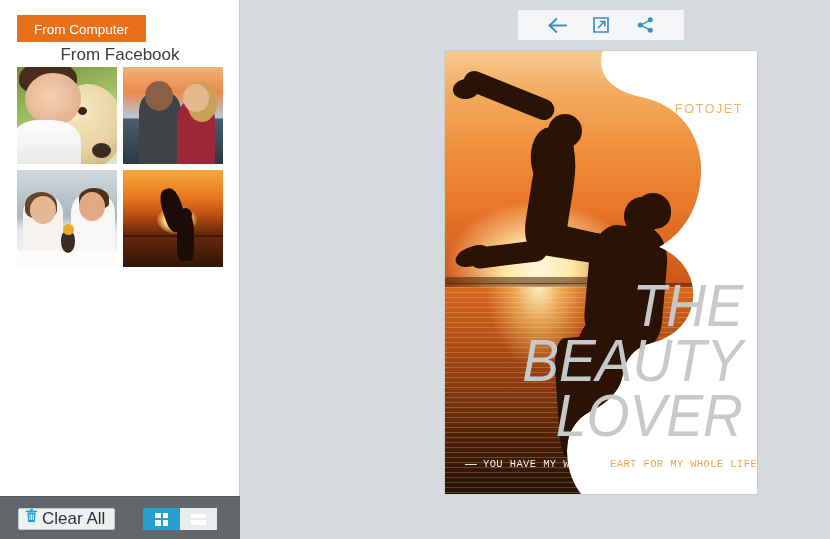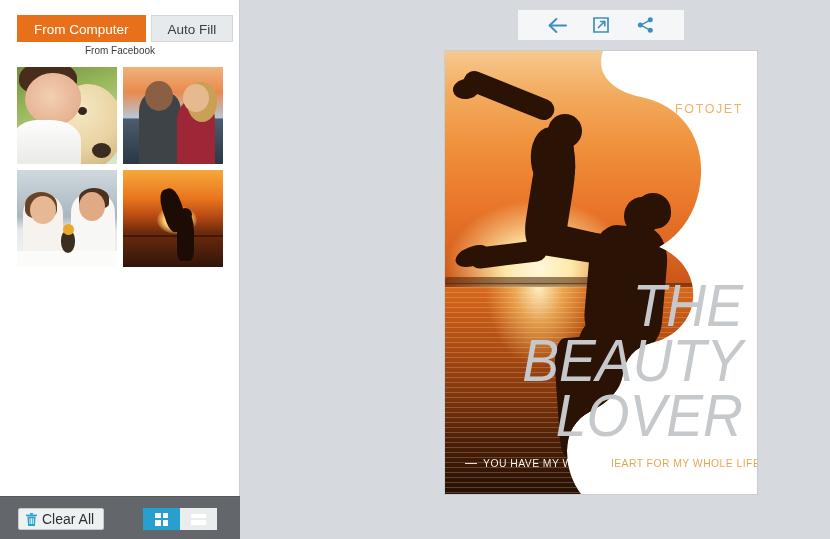--- a/index.html
+++ b/index.html
@@ -57,21 +57,21 @@
     border-color: #d2d7da;
     min-width: 73px;
   }
 
   .source-link {
     position: absolute;
     top: 45px;
     left: 0;
     width: 240px;
     text-align: center;
-    font-size: 10px;
+    font-size: 17px;
     color: #3a3d40;
     cursor: pointer;
   }
 
   .thumb-grid {
     position: absolute;
     left: 17px; top: 67px;
     width: 206px;
     display: flex;
     flex-wrap: wrap;
@@ -258,26 +258,25 @@
     height: 43px;
     background: #63666a;
     border-top: 1px solid #55585c;
   }
   #clear-all {
     position: absolute;
     left: 18px; top: 11px;
     height: 22px;
     padding: 0 9px 0 7px;
     display: flex;
-    align-items: center;
     gap: 5px;
     background: #eef1f2;
     border: 1px solid #c4c9cc;
     border-radius: 2px;
-    font-size: 14px;
+    font-size: 17px;
     color: #2e3134;
     cursor: pointer;
   }
   .trash-ic { width: 11px; height: 13px; display: block; }
 
   #view-toggle {
     position: absolute;
     left: 143px; top: 11px;
     display: flex;
     height: 22px;
@@ -493,20 +492,21 @@
   .tagline {
     position: absolute;
     left: 20px; top: 407px;
     width: 280px;
     display: flex;
     align-items: center;
     gap: 6px;
     font-size: 10.4px;
     letter-spacing: .45px;
     white-space: nowrap;
+    font-family: Liberation Mono, monospace;
   }
   .tag-dash {
     width: 12px; height: 1px;
     background: #e2e2e2;
     flex: 0 0 auto;
   }
   .tagline .txt {
     background-image: linear-gradient(90deg, #ffffff 0%, #ffffff 46.5%, #e8a04a 46.5%, #e8a04a 100%);
     -webkit-background-clip: text;
     background-clip: text;
@@ -515,21 +515,20 @@
 </style>
 </head>
 <body>
 
 <div id="app">
 
   <div id="sidebar">
 
     <div class="source-tabs">
       <div class="tab-btn active">From Computer</div>
-      <div class="tab-btn inactive">Auto Fill</div>
     </div>
 
     <div class="source-link">From Facebook</div>
 
     <div class="thumb-grid">
 
       <div class="thumb t1">
         <div class="shape dog"></div>
         <div class="shape dogeye"></div>
         <div class="shape dognose"></div>

